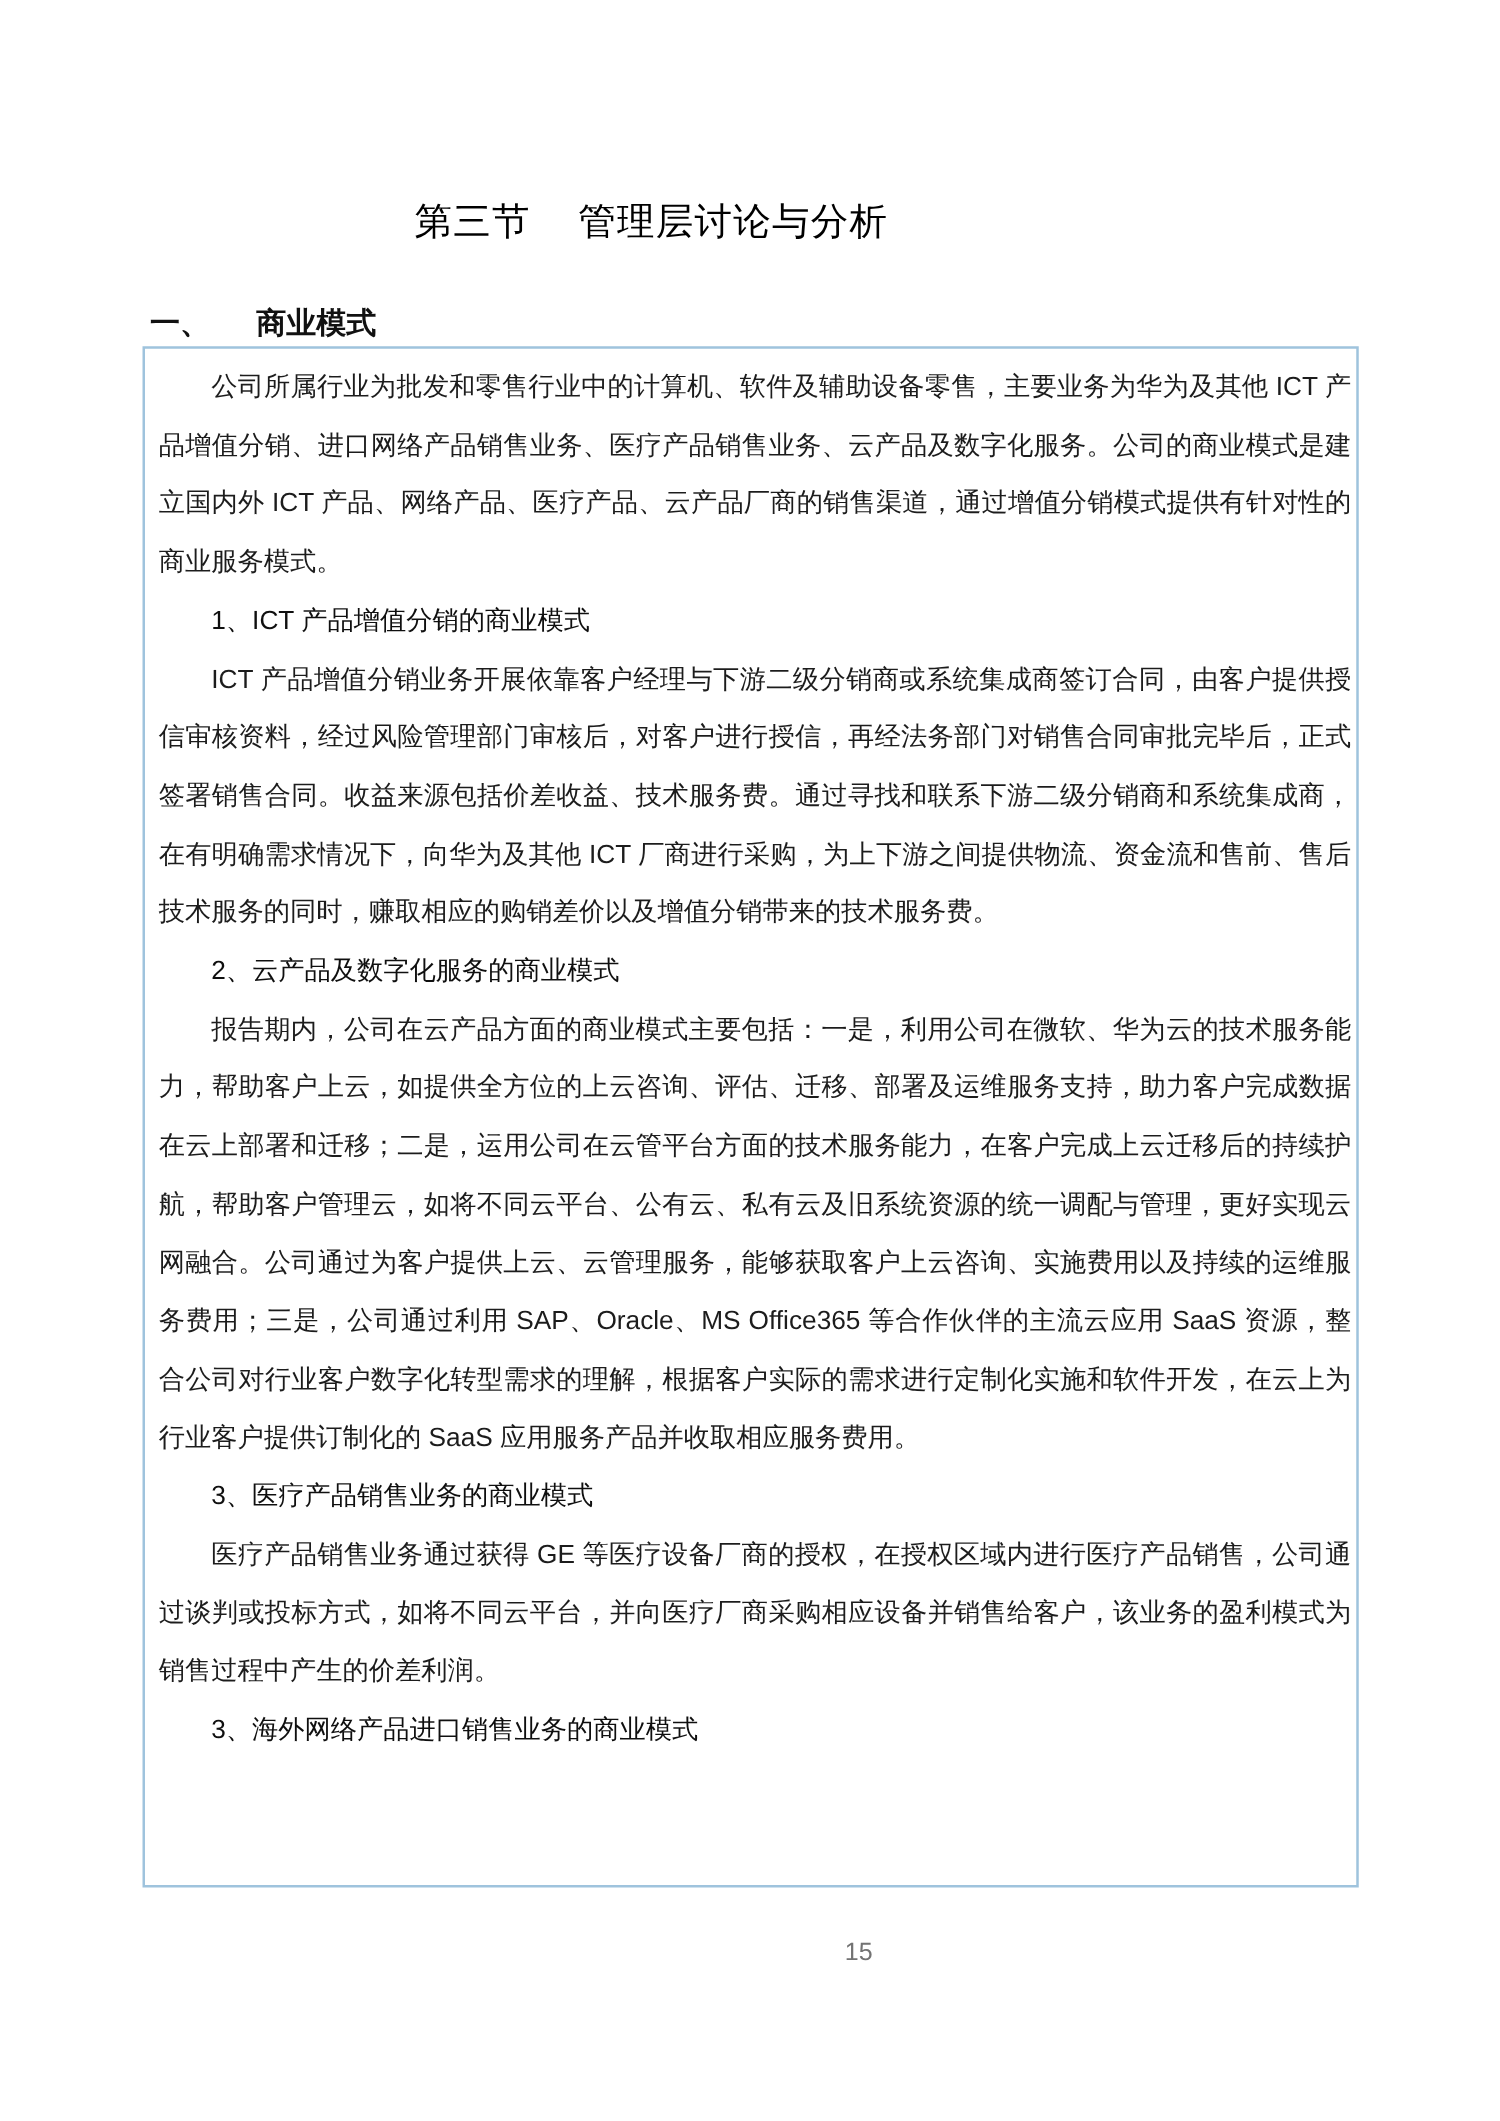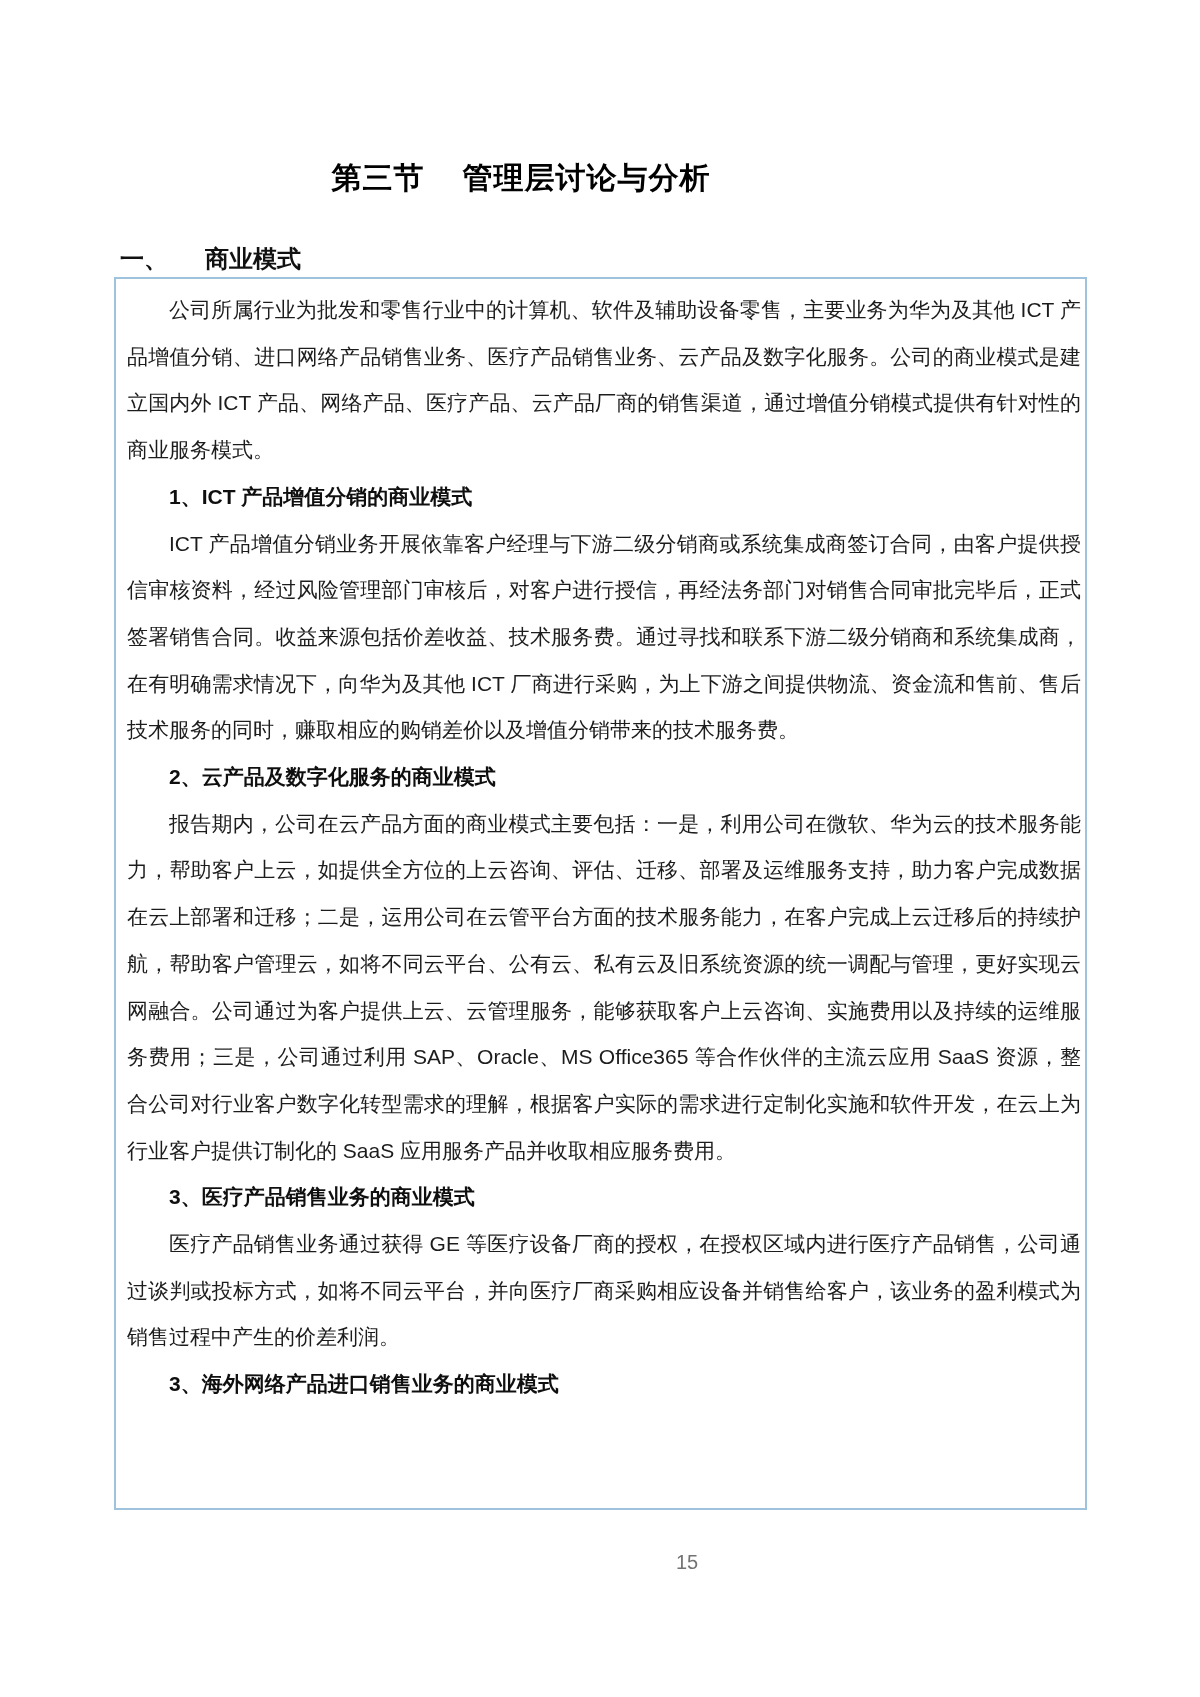--- a/index.html
+++ b/index.html
@@ -9,21 +9,21 @@
     font-family:"Liberation Sans", sans-serif;
     color:#1c1c1c;
     position:relative;
     overflow:hidden;
   }
   .page { position:absolute; inset:0; }
 
   .doc-title {
     position:absolute; top:160px; left:0; width:1042px;
     text-align:center;
-    font-size:30px; font-weight:bold; color:#000;
+    font-size:30px; font-weight:normal; color:#000;
     line-height:36px;
     letter-spacing:1px;
   }
   .doc-title .tgap { display:inline-block; width:38px; }
 
   .sec-heading {
     position:absolute; top:233px; left:120px;
     font-size:24px; font-weight:bold; color:#111;
     line-height:30px;
     margin-top:11px;
@@ -41,21 +41,21 @@
   .blk {
     margin:0;
     font-size:21px;
     line-height:46.7px;
     text-align:justify;
     text-justify:inter-character;
     text-indent:2em;
     color:#1c1c1c;
   }
   .blk.heading {
-    font-weight:bold;
+    font-weight:normal;
     text-align:left;
     color:#0f0f0f;
   }
 
   .page-num {
     position:absolute; top:1551px; left:662px; width:50px;
     text-align:center;
     font-size:20px; color:#737373;
   }
 </style>

